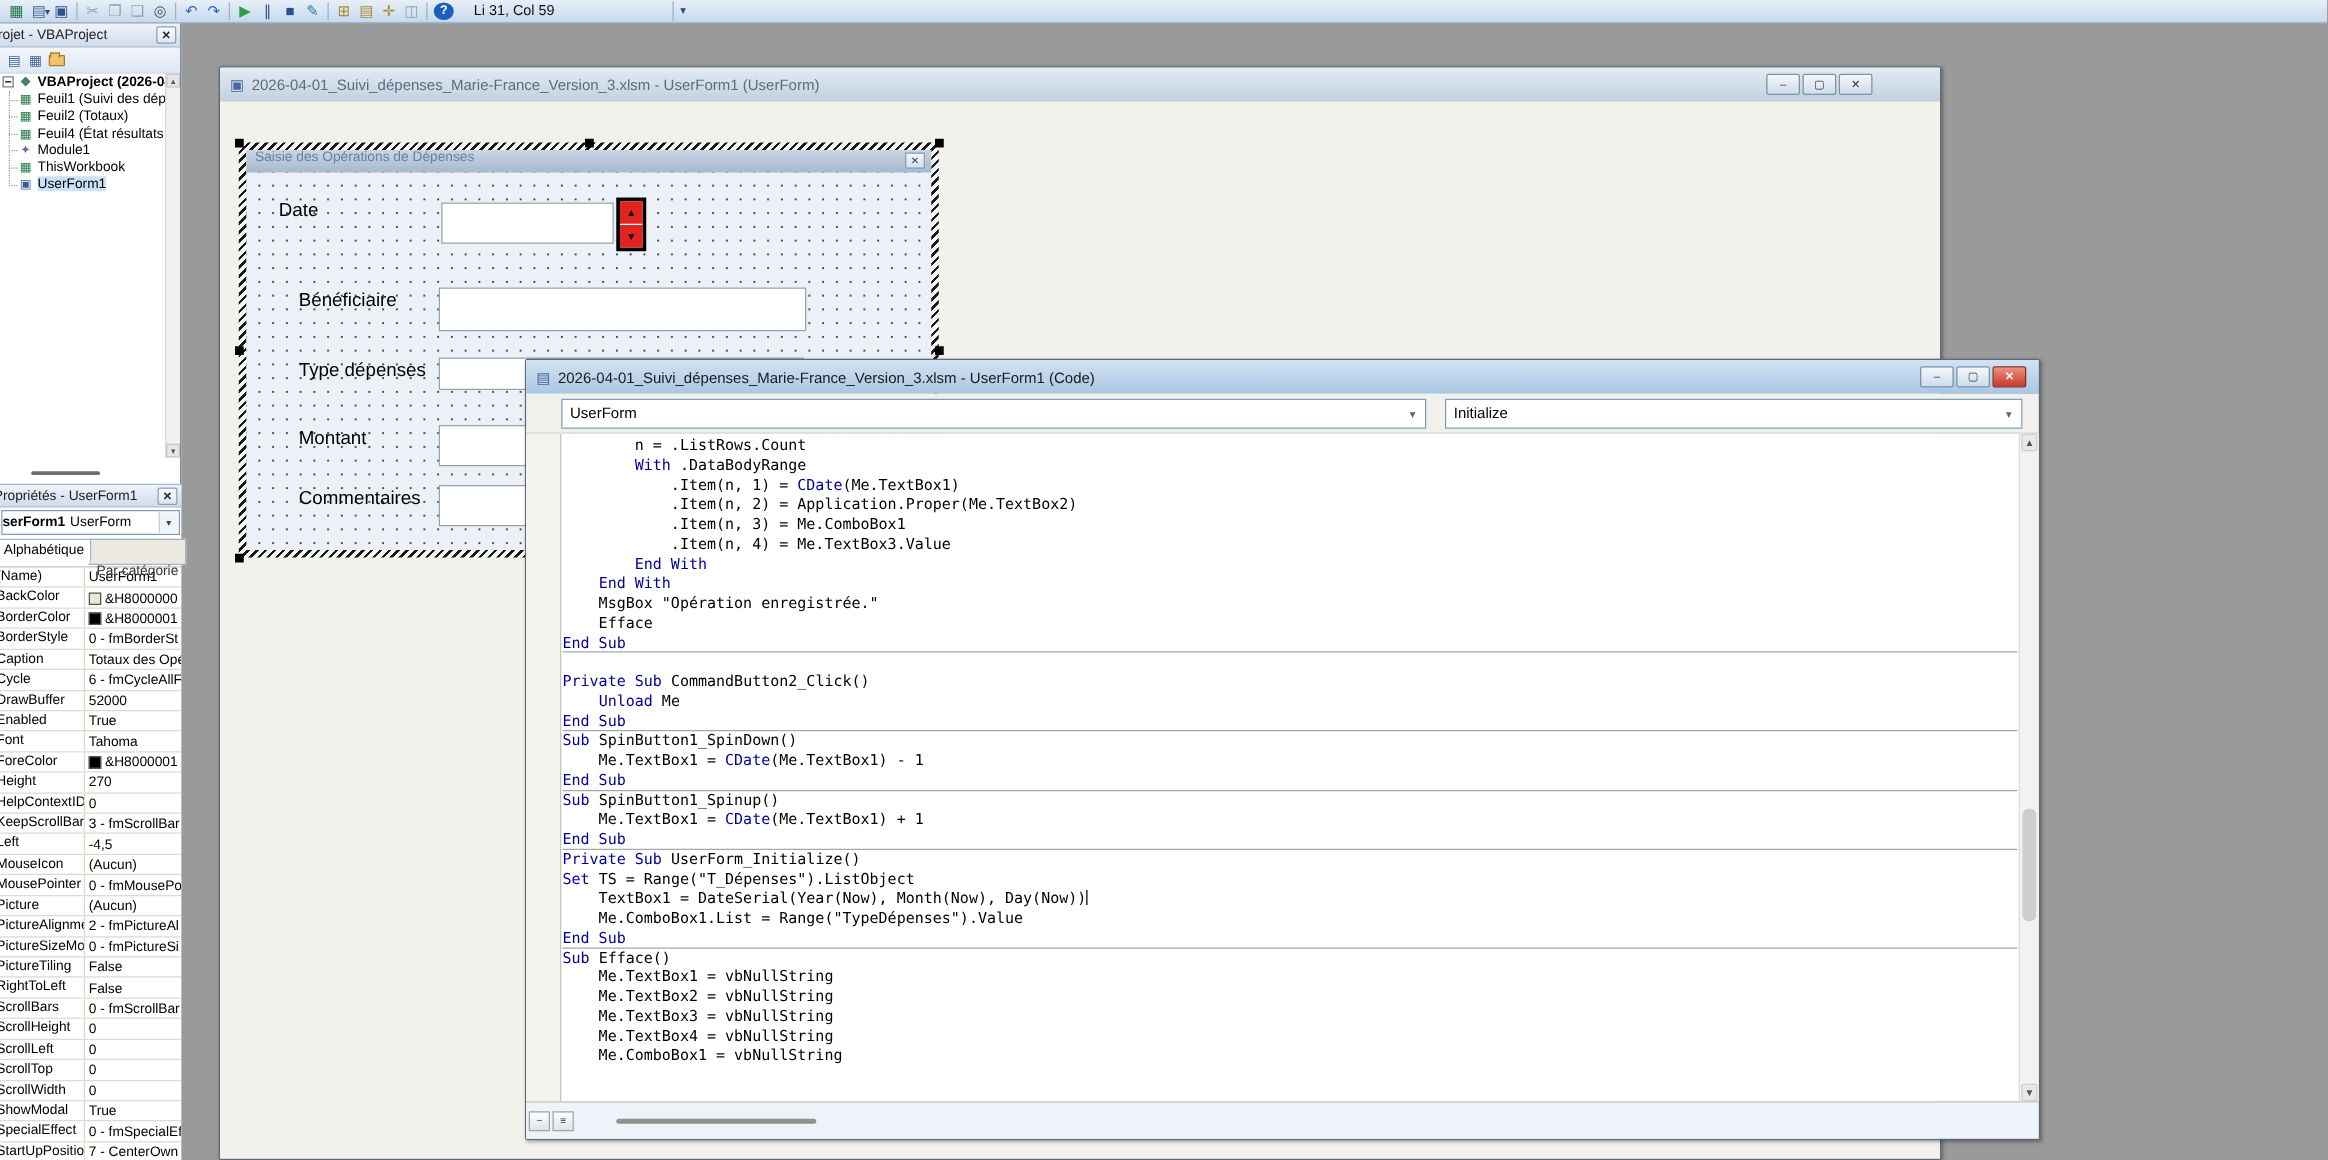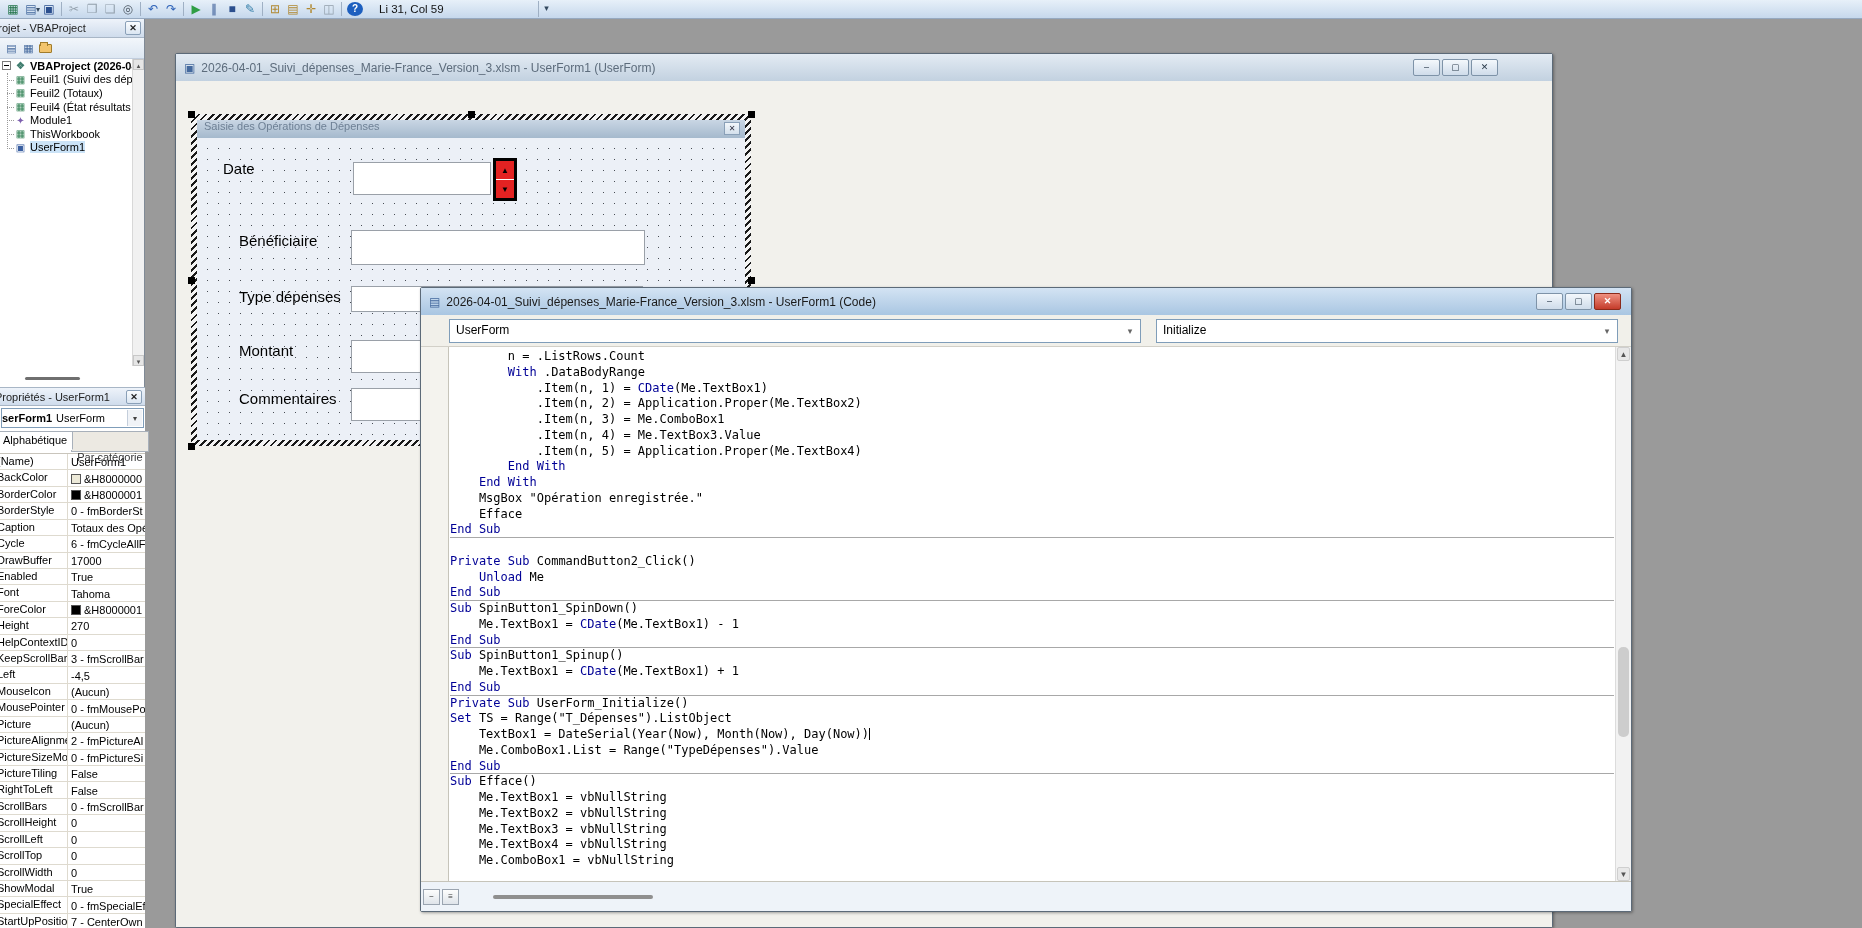--- a/index.html
+++ b/index.html
@@ -274,21 +274,21 @@
           </div>
           <div class="prow">
             <div class="pn"><span>Cycle</span></div>
             <div class="pv">
               <span>6 - fmCycleAllF</span>
             </div>
           </div>
           <div class="prow">
             <div class="pn"><span>DrawBuffer</span></div>
             <div class="pv">
-              <span>17000</span>
+              <span>52000</span>
             </div>
           </div>
           <div class="prow">
             <div class="pn"><span>Enabled</span></div>
             <div class="pv">
               <span>True</span>
             </div>
           </div>
           <div class="prow">
             <div class="pn"><span>Font</span></div>
@@ -494,21 +494,20 @@
     </div>
     <div class="code-region">
       <div class="margin-bar"></div>
       <div class="code-pre" id="code-lines">
           <div class="code-line"><span class="t">        n = .ListRows.Count</span></div>
           <div class="code-line"><span class="t">        </span><span class="k">With</span><span class="t"> .DataBodyRange</span></div>
           <div class="code-line"><span class="t">            .Item(n, 1) = </span><span class="k">CDate</span><span class="t">(Me.TextBox1)</span></div>
           <div class="code-line"><span class="t">            .Item(n, 2) = Application.Proper(Me.TextBox2)</span></div>
           <div class="code-line"><span class="t">            .Item(n, 3) = Me.ComboBox1</span></div>
           <div class="code-line"><span class="t">            .Item(n, 4) = Me.TextBox3.Value</span></div>
-          <div class="code-line"><span class="t">            .Item(n, 5) = Application.Proper(Me.TextBox4)</span></div>
           <div class="code-line"><span class="t">        </span><span class="k">End With</span></div>
           <div class="code-line"><span class="t">    </span><span class="k">End With</span></div>
           <div class="code-line"><span class="t">    MsgBox "Opération enregistrée."</span></div>
           <div class="code-line"><span class="t">    Efface</span></div>
           <div class="code-line sep"><span class="k">End Sub</span></div>
           <div class="code-line"><span class="t"></span></div>
           <div class="code-line"><span class="k">Private Sub</span><span class="t"> CommandButton2_Click()</span></div>
           <div class="code-line"><span class="t">    </span><span class="k">Unload</span><span class="t"> Me</span></div>
           <div class="code-line sep"><span class="k">End Sub</span></div>
           <div class="code-line"><span class="k">Sub</span><span class="t"> SpinButton1_SpinDown()</span></div>

